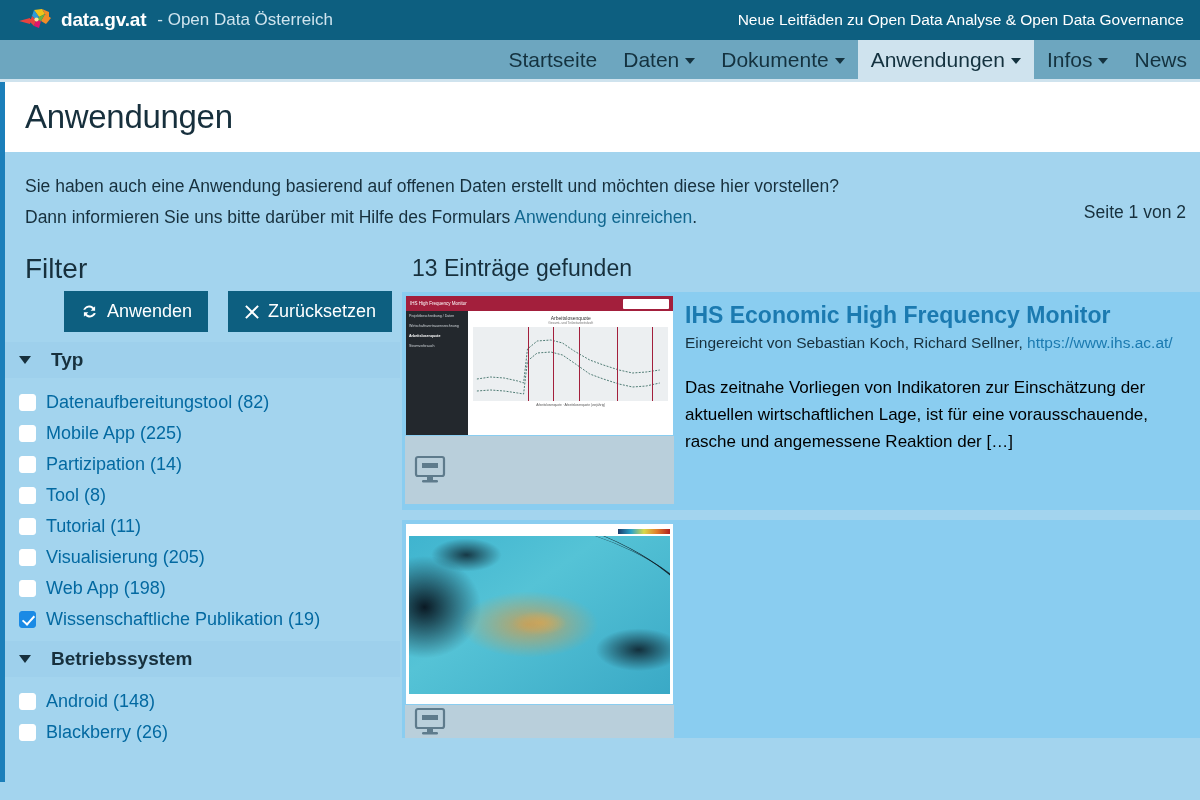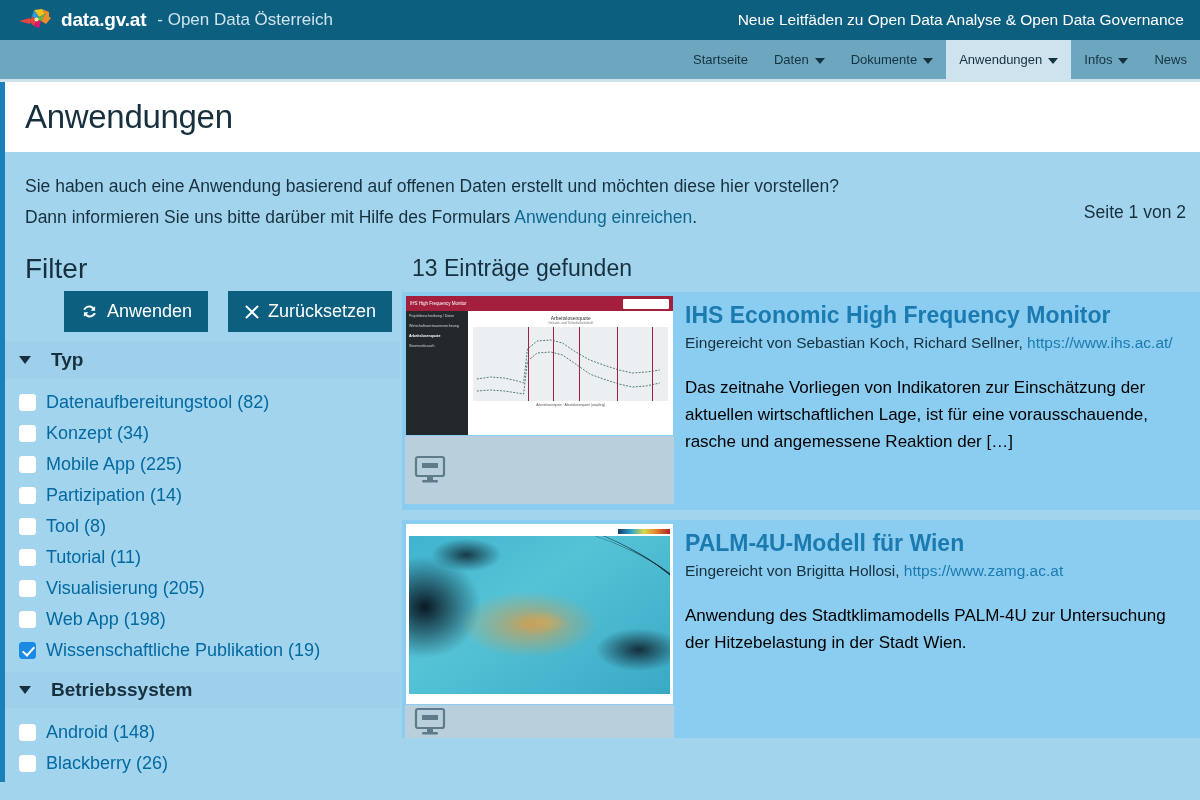--- a/index.html
+++ b/index.html
@@ -35,21 +35,21 @@
     background: #6da6bf;
     display: flex;
     align-items: stretch;
     justify-content: flex-end;
     padding-right: 0;
     border-bottom: 3px solid #cfe3ee;
   }
   .nav-item {
     display: flex; align-items: center; gap: 6px;
     padding: 0 13px;
-    font-size: 13px;
+    font-size: 21px;
     color: #14323f;
     white-space: nowrap;
     cursor: pointer;
     justify-content: center;
   }
   .nav-item.active { background: #cfe3ee; color: #14323f; }
   .caret {
     width: 0; height: 0;
     border-left: 5px solid transparent;
     border-right: 5px solid transparent;
@@ -362,24 +362,20 @@
     </div>
 
     <div class="section-head">
       <span class="caret-dark"></span>
       <span>Typ</span>
     </div>
     <div class="facet-list">
       <label class="facet">
         <span class="cb"></span>
         <span>Datenaufbereitungstool (82)</span>
-      </label>
-      <label class="facet">
-        <span class="cb"></span>
-        <span>Konzept (34)</span>
       </label>
       <label class="facet">
         <span class="cb"></span>
         <span>Mobile App (225)</span>
       </label>
       <label class="facet">
         <span class="cb"></span>
         <span>Partizipation (14)</span>
       </label>
       <label class="facet">
@@ -493,20 +489,15 @@
           <span class="monitor-icon">
             <svg viewBox="0 0 34 30" width="34" height="30" aria-hidden="true">
               <rect x="3" y="2" width="28" height="19" rx="2" fill="none" stroke="#5e7b8c" stroke-width="2.2"></rect>
               <rect x="9" y="8" width="16" height="5" fill="#5e7b8c"></rect>
               <rect x="14" y="21" width="6" height="4" fill="#5e7b8c"></rect>
               <rect x="9" y="25" width="16" height="2.4" rx="1.2" fill="#5e7b8c"></rect>
             </svg>
           </span>
         </div>
       </div>
-      <div class="card-body">
-        <h2 class="card-title">PALM-4U-Modell für Wien</h2>
-        <div class="card-meta"><span>Eingereicht von Brigitta Hollosi, </span><a href="#">https://www.zamg.ac.at</a></div>
-        <p class="card-desc">Anwendung des Stadtklimamodells PALM-4U zur Untersuchung der Hitzebelastung in der Stadt Wien.</p>
-      </div>
     </article>
   </section>
 </div>
 
 </body></html>

